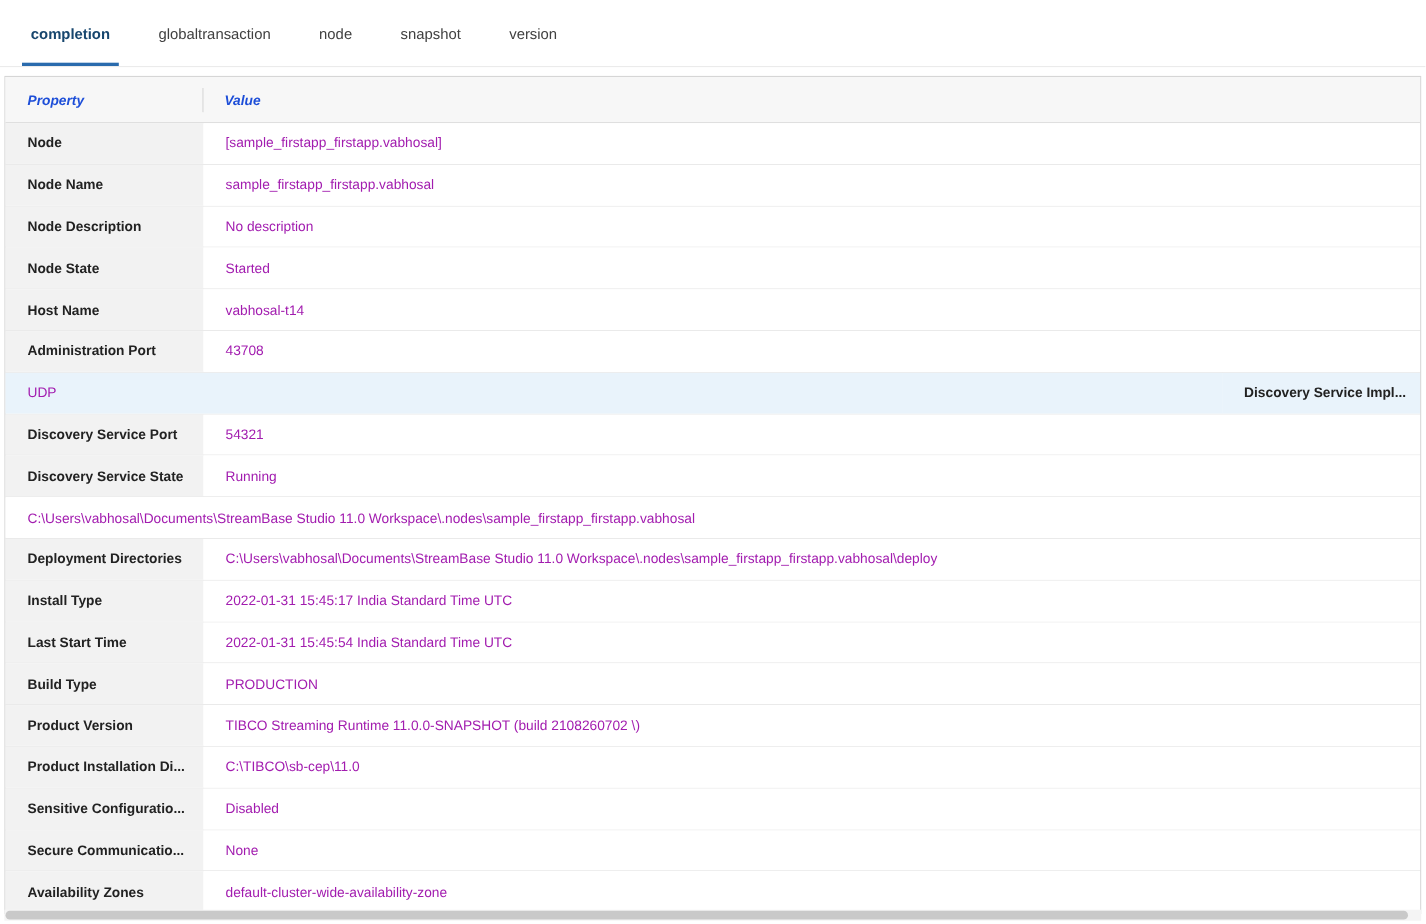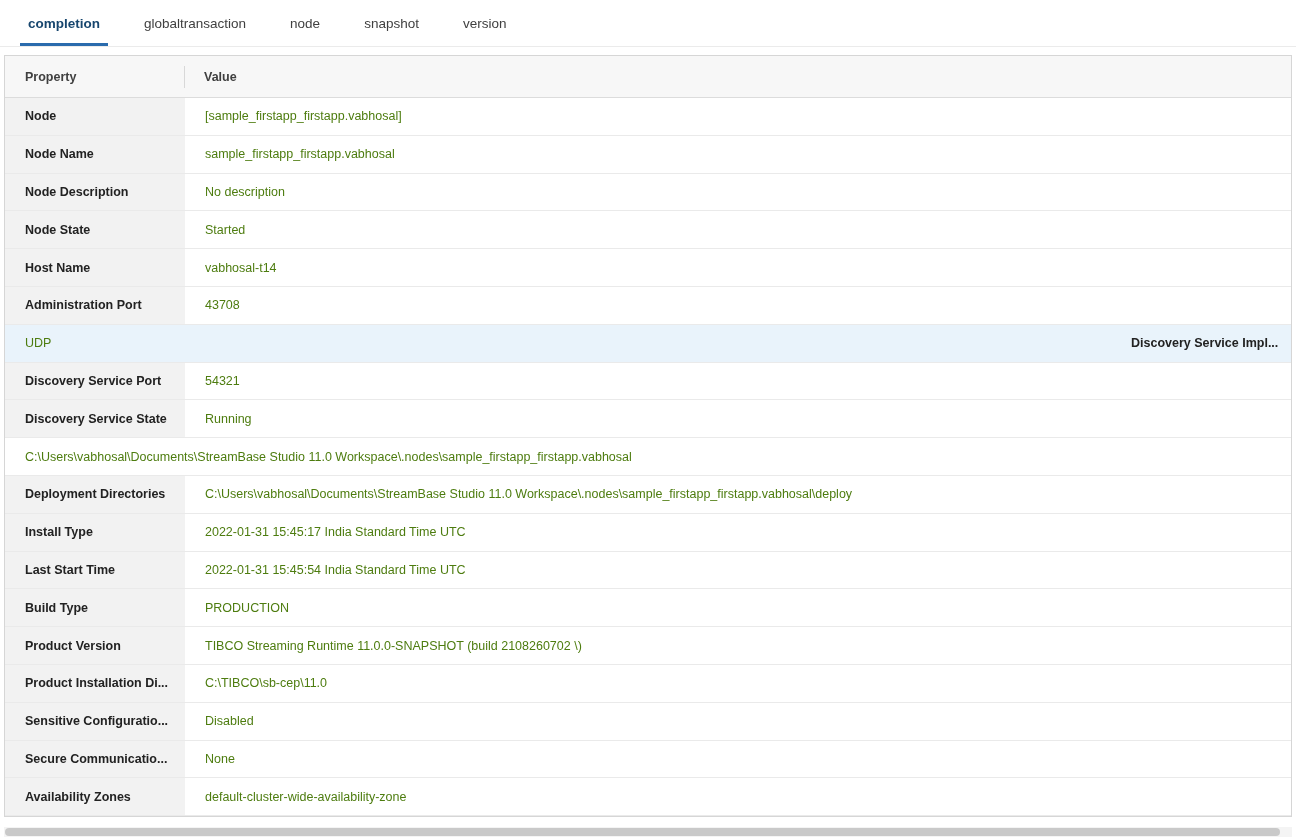--- a/index.html
+++ b/index.html
@@ -7,21 +7,21 @@
     width: 1296px; height: 840px;
     background: #ffffff;
     font-family: "Liberation Sans", sans-serif;
     overflow: hidden;
   }
 
   
   .tabbar {
     display: flex;
     align-items: stretch;
-    height: 47px;
+    height: 61px;
     border-bottom: 1px solid #ebebeb;
     padding: 0 6px;
     background: #ffffff;
   }
   .tab {
     display: flex;
     align-items: center;
     padding: 0 22px;
     font-size: 13.5px;
     color: #404040;
@@ -50,24 +50,25 @@
   .thead {
     display: flex;
     height: 42px;
     background: #f7f7f7;
     border-bottom: 1px solid #dcdcdc;
     align-items: center;
   }
   .th {
     font-weight: bold;
     font-size: 12.5px;
-    color: #404040;
+    color: #1d4ed8;
     display: flex;
     align-items: center;
     height: 100%;
+    font-style: italic;
   }
   .th-prop {
     width: 179px;
     padding-left: 20px;
     flex: 0 0 179px;
   }
   .th-divider {
     width: 1px;
     height: 22px;
     background: #d8d8d8;
@@ -96,21 +97,21 @@
     flex: 0 0 180px;
     width: 180px;
     padding-left: 20px;
     background: #f2f2f2;
     font-weight: bold;
     color: #222222;
   }
   .cell-val {
     flex: 1;
     padding-left: 20px;
-    color: #4d7c0f;
+    color: #a21caf;
     background: #ffffff;
   }
   .row.highlighted .cell-prop,
   .row.highlighted .cell-val {
     background: #e9f3fb;
   }
 
   
   .hscroll-track {
     position: absolute;

